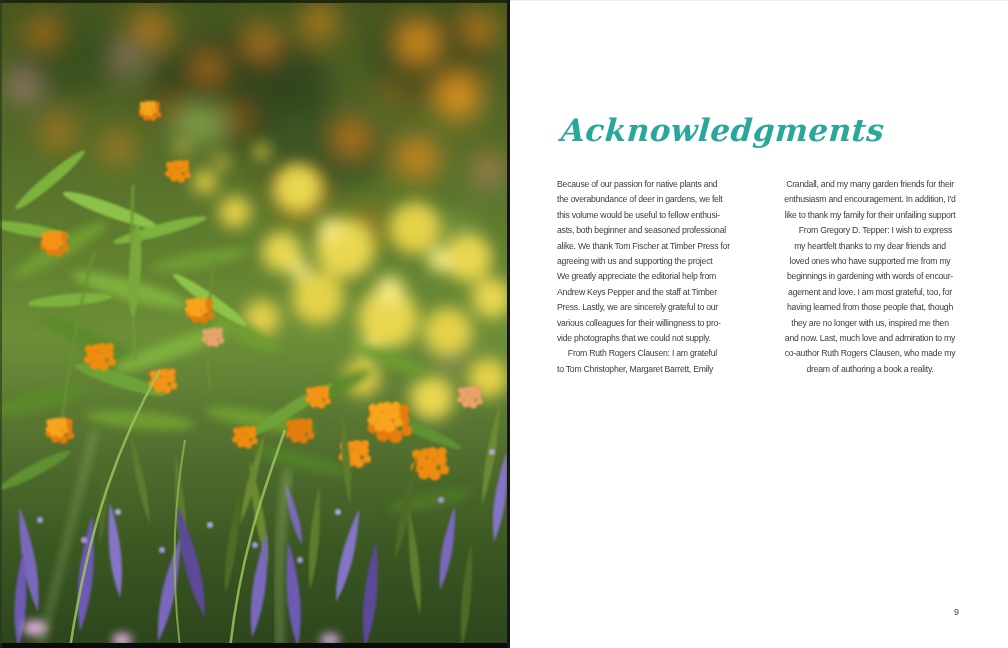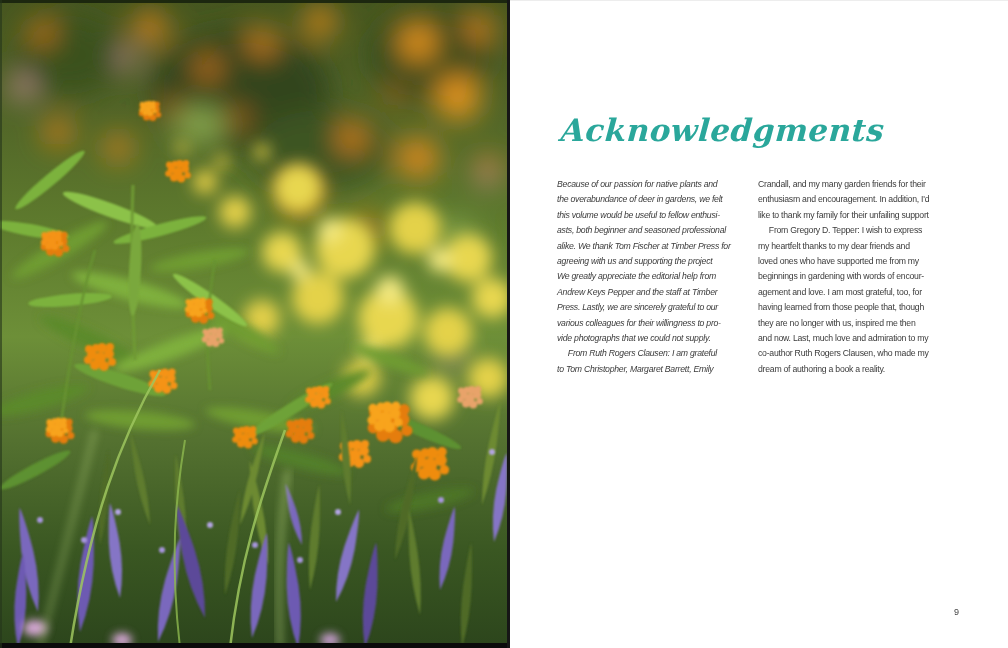--- a/index.html
+++ b/index.html
@@ -20,22 +20,22 @@
     color:var(--accent,#2aa79b);
     transform:skewX(-4deg);
   }
 
   .col{
     position:absolute;top:176px;margin:0;
     width:200px;
     font-size:8.7px;line-height:15.4px;letter-spacing:-0.25px;
     color:#3b3b3b;white-space:pre;
   }
-  .col-left{left:47px;font-style:italic;}
-  .col-right{left:248px;}
+  .col-left{left:47px;}
+  .col-right{left:260px;text-align:center;}
 
   .page-number{
     position:absolute;left:444px;top:606px;
     font-size:9px;color:#3f3f3f;letter-spacing:0;
   }
 </style>
 </head>
 <body>
 
 <div class="spread">

